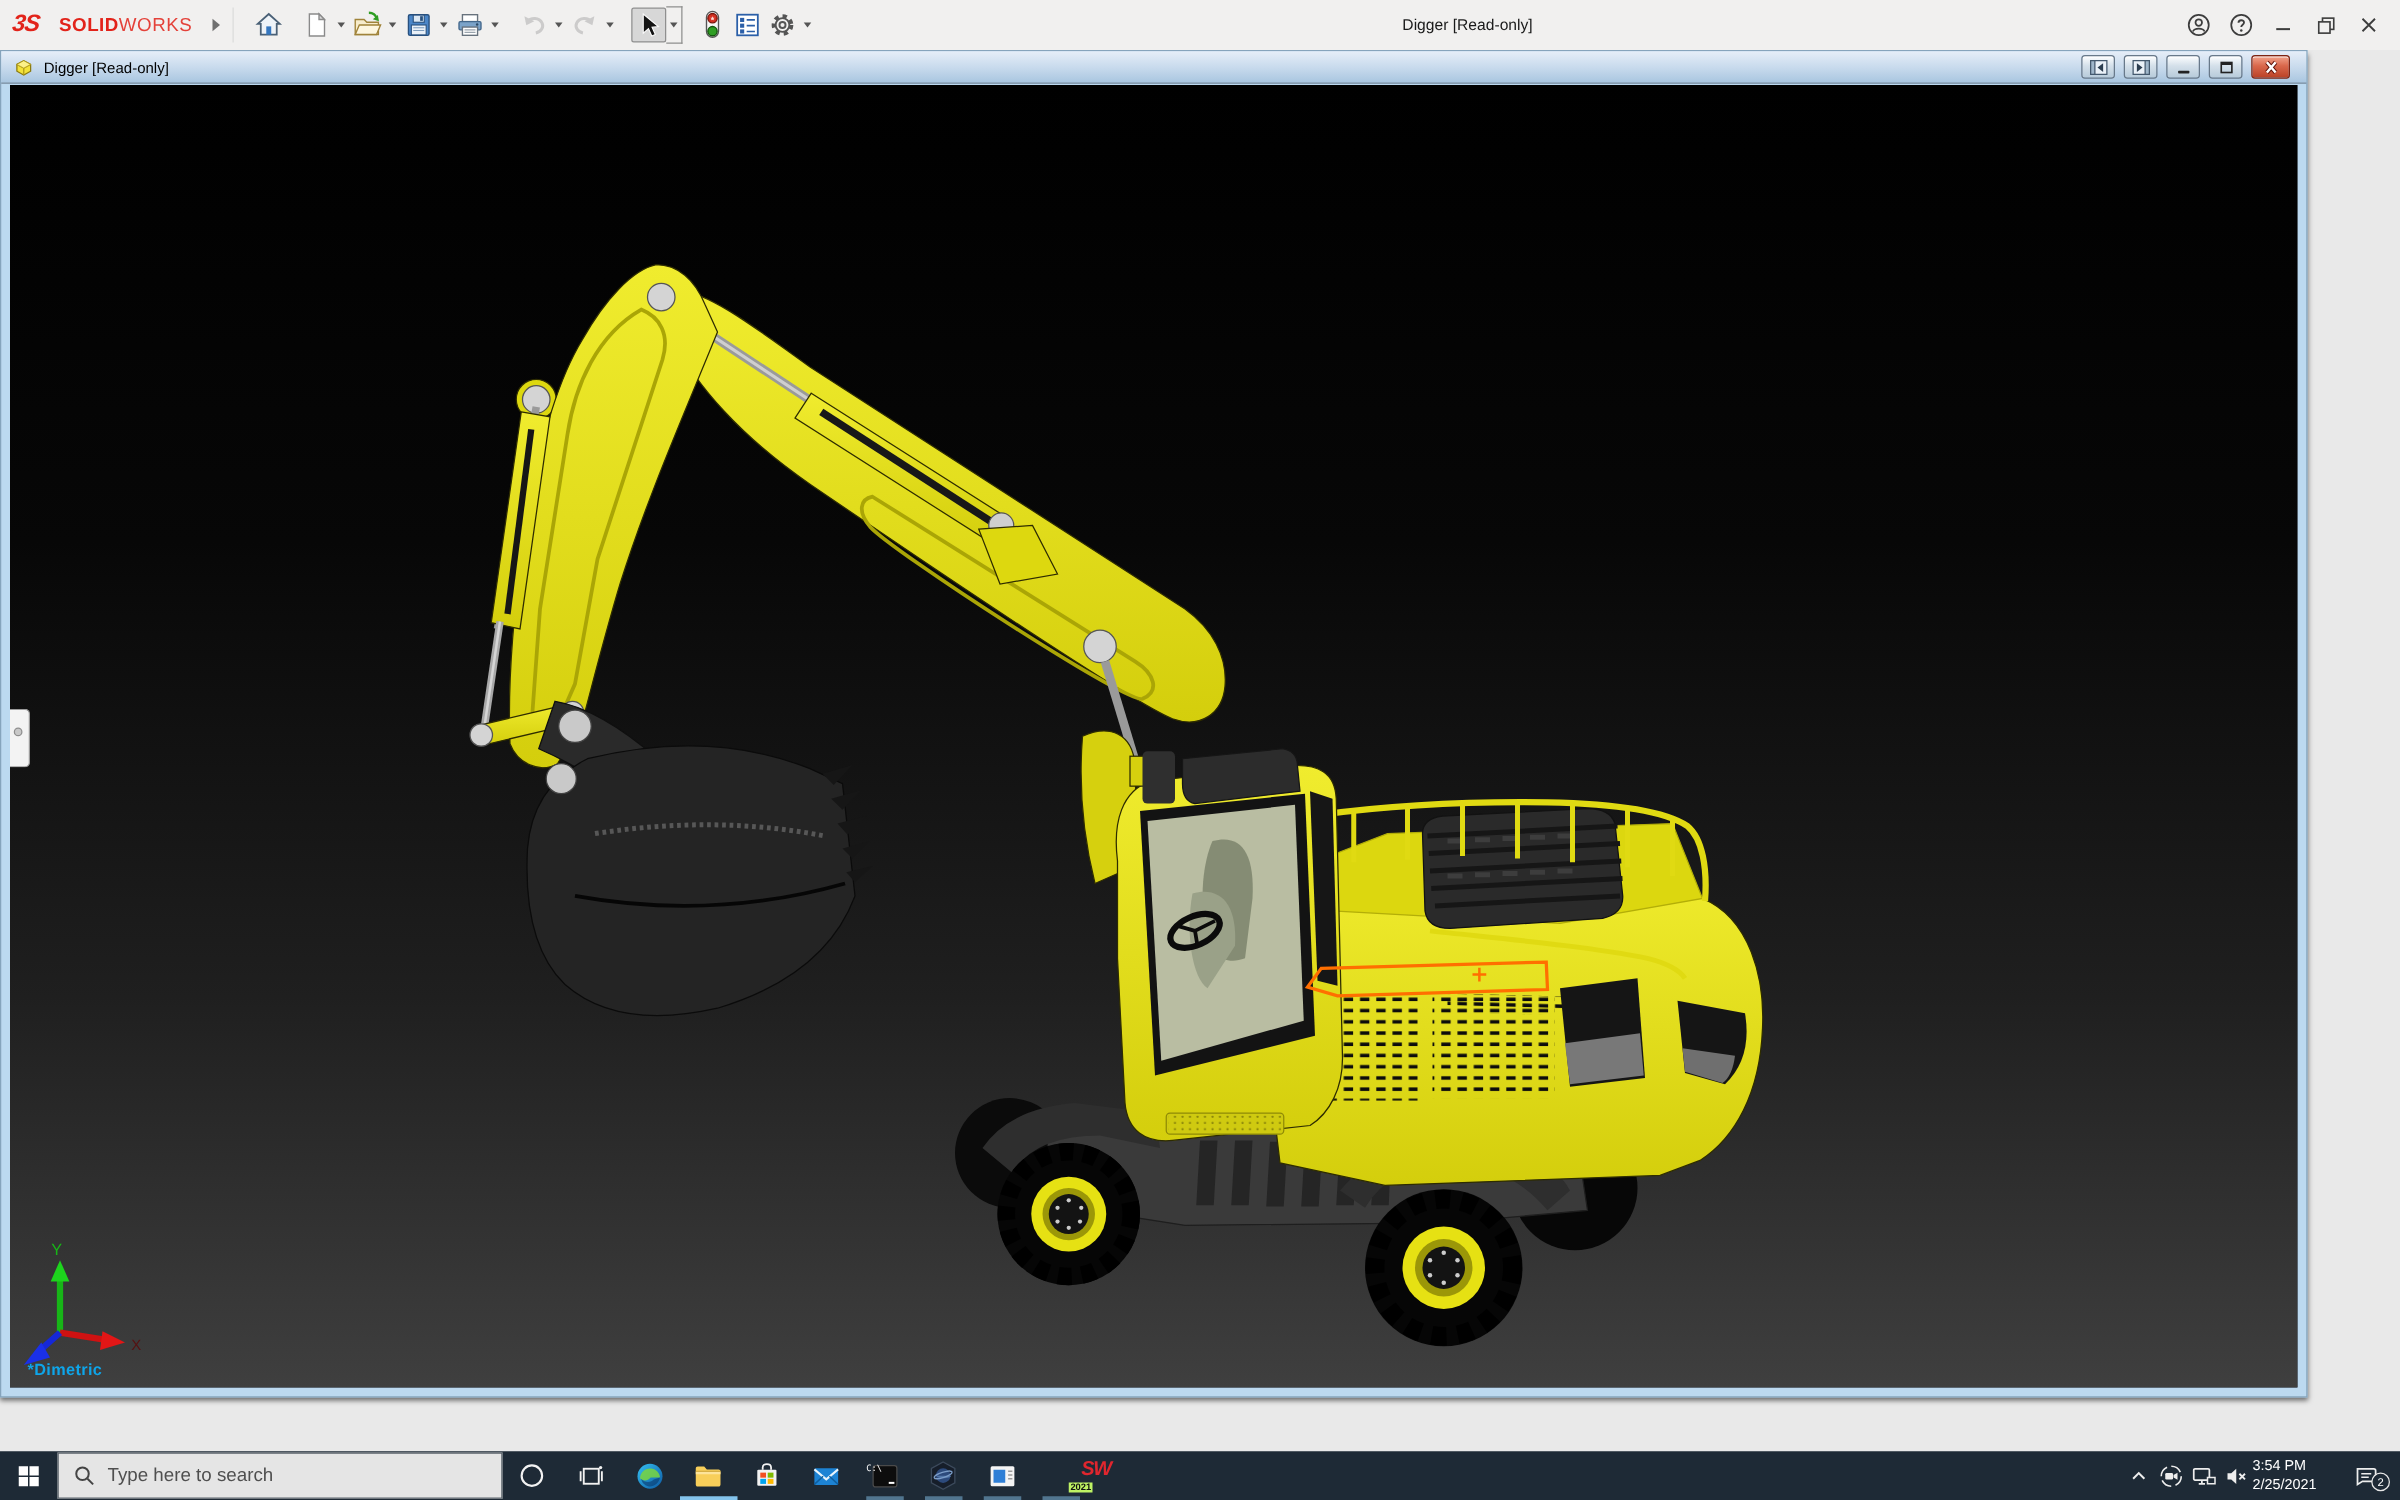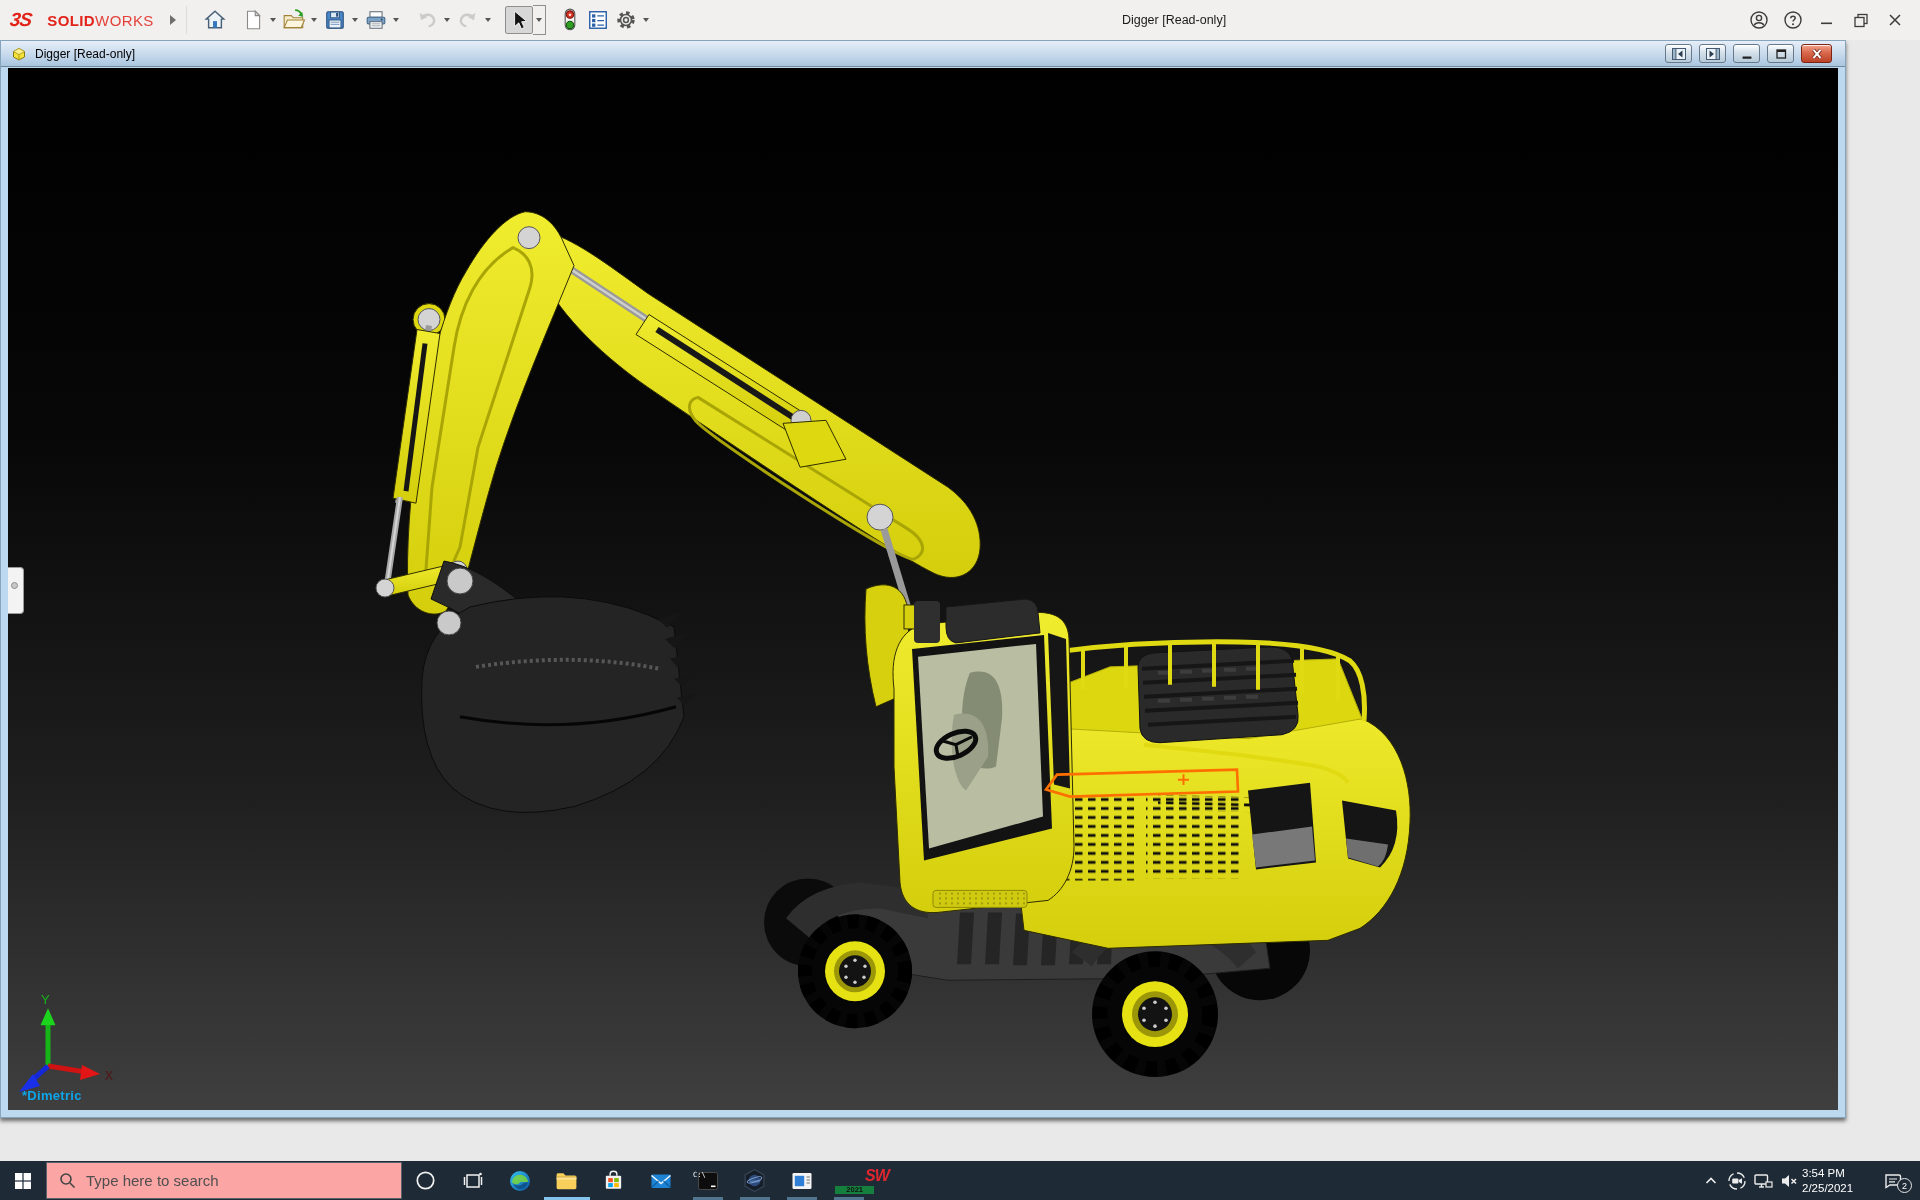--- a/index.html
+++ b/index.html
@@ -35,30 +35,30 @@
   .doc-btn.close-btn { width:31px; background:linear-gradient(#f2a58d,#d9684c 45%,#bb4227); border-color:#7d2413; }
   .viewport { position:absolute; left:7px; right:7px; top:27px; bottom:7px; overflow:hidden; background:#000; }
   .canvas { position:absolute; left:0; top:0; width:100%; height:100%; display:block; }
   .view-label { position:absolute; left:14px; bottom:7px; font-size:13px; font-weight:bold; color:#0ea5e9; letter-spacing:.3px; }
   .fm-tab { position:absolute; left:-1px; top:499px; width:17px; height:47px; background:#f3f3f3; border:1px solid #9b9b9b; border-left:none; border-radius:0 4px 4px 0; }
   .fm-dot { position:absolute; left:4px; top:14px; width:7px; height:7px; border-radius:50%; background:#c8c8c8; border:1px solid #8e8e8e; }
 
   
   .taskbar { position:absolute; left:0; bottom:0; width:1920px; height:39px; background:#1e2a36; display:flex; align-items:center; z-index:5; }
   .tk-start { width:46px; height:39px; display:flex; align-items:center; justify-content:center; }
-  .tk-search { width:356px; height:37px; background:#fca5a5; border:1px solid #59626a; display:flex; align-items:center; }
+  .tk-search { width:356px; height:37px; background:#e5e5e5; border:1px solid #59626a; display:flex; align-items:center; }
   .tk-search svg { margin:0 10px 0 12px; }
   .tk-search input { border:none; outline:none; background:transparent; font-size:15px; color:#3c3c3c; width:290px; font-family:"Liberation Sans",sans-serif; }
   .tk-search input::placeholder { color:#4f4f4f; opacity:1; }
   .task-icon { width:47px; height:39px; position:relative; display:flex; align-items:center; justify-content:center; }
   .ind { position:absolute; bottom:0; left:50%; transform:translateX(-50%); height:3px; width:30px; background:#51758f; }
   .ind.active { width:46px; background:#83c3ec; }
   .sw-badge { position:relative; width:28px; height:26px;margin-left:40px; }
   .sw-letters { position:absolute; left:0; top:-1px; font-weight:900; font-style:italic; font-size:16px; color:#e0262e; letter-spacing:-1px; }
-  .sw-year { position:absolute; right:-2px; bottom:0; font-size:7.5px; font-weight:bold; color:#111; background:#15803d; padding:0 11px; line-height:8px; }
+  .sw-year { position:absolute; right:-2px; bottom:0; font-size:7.5px; font-weight:bold; color:#111; background:#bef264; padding:0 1px; line-height:8px; }
   .tray { margin-left:auto; display:flex; align-items:center; height:39px; padding-right:6px; }
   .tray-btn { width:26px; height:39px; display:flex; align-items:center; justify-content:center; }
   .tk-clock { width:70px; text-align:left; color:#fff; font-size:11.5px; line-height:1.3; }
   .tk-clock span { display:block; }
   .action-wrap { position:relative; width:42px; height:39px; display:flex; align-items:center; justify-content:center; }
   .badge { position:absolute; right:2px; bottom:7px; width:15px; height:15px; border:1px solid #e8e8e8; border-radius:50%; background:#1e2a36; color:#fff; font-size:9px; display:flex; align-items:center; justify-content:center; }
 </style>
 </head>
 <body>
 

